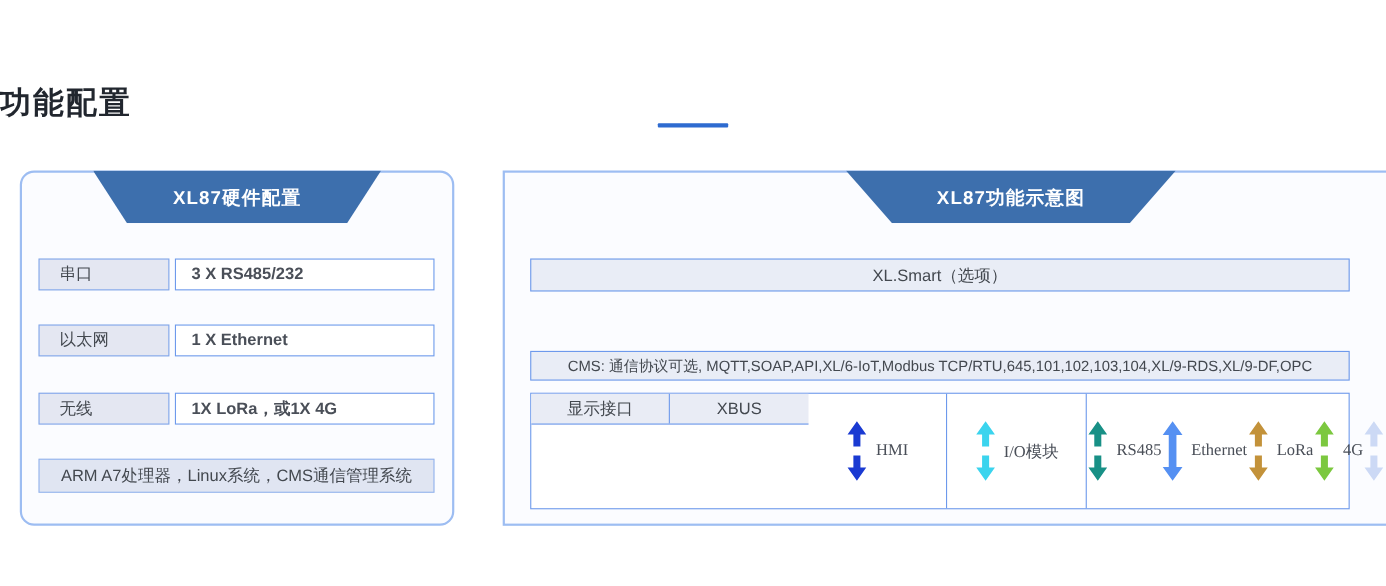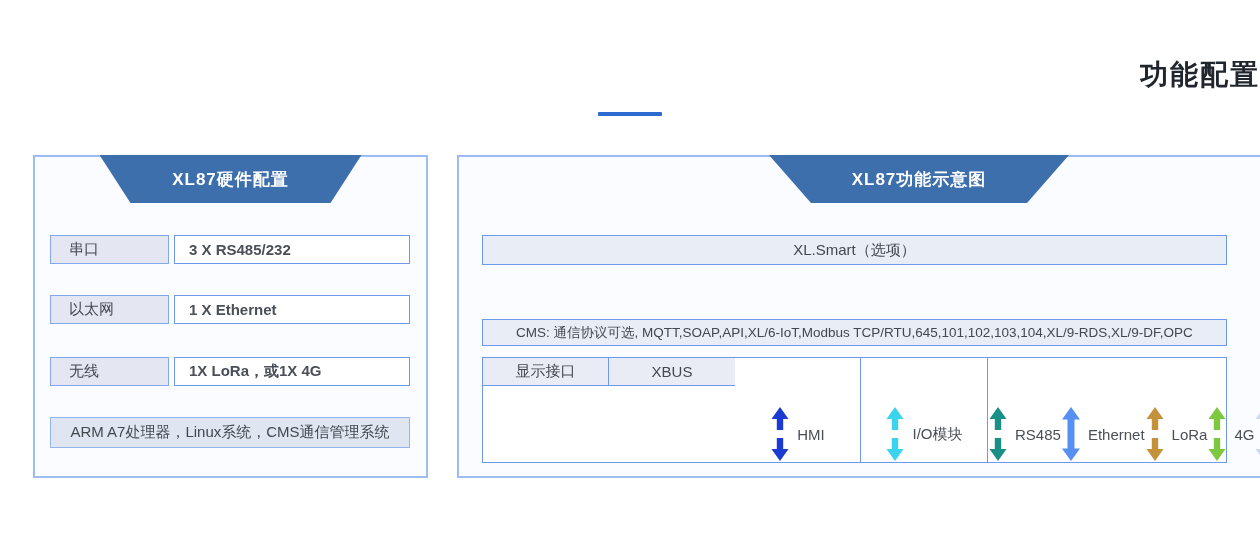--- a/index.html
+++ b/index.html
@@ -2,33 +2,33 @@
 <html><head>
 <meta charset="utf-8">
 <style>
   html,body{margin:0;padding:0;background:#ffffff;}
   .canvas{
     position:relative;width:1260px;height:533px;background:#ffffff;
     font-family:"Liberation Sans","DejaVu Sans",sans-serif;overflow:hidden;
   }
   
   .page-title{
-    position:absolute;left:0;right:0;top:56px;text-align:right;
+    position:absolute;left:0;right:0;top:75px;text-align:left;
     font-size:28px;font-weight:bold;color:#21262e;letter-spacing:2px;
   }
   .title-underline{
     position:absolute;left:598px;top:112px;width:64px;height:4px;
     background:#2e6bd0;border-radius:1px;
   }
   
   .panel{
     position:absolute;top:155px;height:323px;background:#fbfcff;
     border:2px solid #9dbdf2;box-sizing:border-box;
   }
-  .panel-left{left:33px;width:395px;}
+  .panel-left{left:18px;width:395px;border-radius:13px;}
   .panel-right{left:457px;width:924px;}
   .trapezoid{
     position:absolute;top:-2px;left:50%;transform:translateX(-50%);
     height:48px;background:#3d6fad;color:#ffffff;
     display:flex;align-items:center;justify-content:center;
     font-size:17px;font-weight:bold;letter-spacing:1px;
   }
   .trap-left{width:262px;clip-path:polygon(0 0,100% 0,calc(100% - 31px) 100%,31px 100%);}
   .trap-right{width:300px;clip-path:polygon(0 0,100% 0,calc(100% - 42px) 100%,42px 100%);}
   
@@ -65,21 +65,21 @@
     border:1px solid #6d99ec;background:#ffffff;
     display:flex;flex-direction:row;
   }
   .if-head{display:flex;height:27px;background:#e9ecf5;border-bottom:1px solid #6d99ec;}
   .if-head .hcell{
     display:flex;align-items:center;justify-content:center;
     font-size:15px;color:#43484f;box-sizing:border-box;
   }
   .if-body{display:flex;flex:1;}
   .if-body .bcell{
-    display:flex;align-items:flex-end;justify-content:space-evenly;box-sizing:border-box;
+    display:flex;align-items:center;justify-content:space-evenly;box-sizing:border-box;font-family:Liberation Serif, serif;
   }
   .c1{width:125px;}
   .c2{width:127px;border-left:1px solid #6d99ec;}
   .c3{flex:1;border-left:1px solid #6d99ec;}
   .ifitem{display:flex;align-items:center;gap:7px;}
   .iflabel{font-size:15px;color:#4a4f58;}
 </style>
 </head>
 <body>
 

